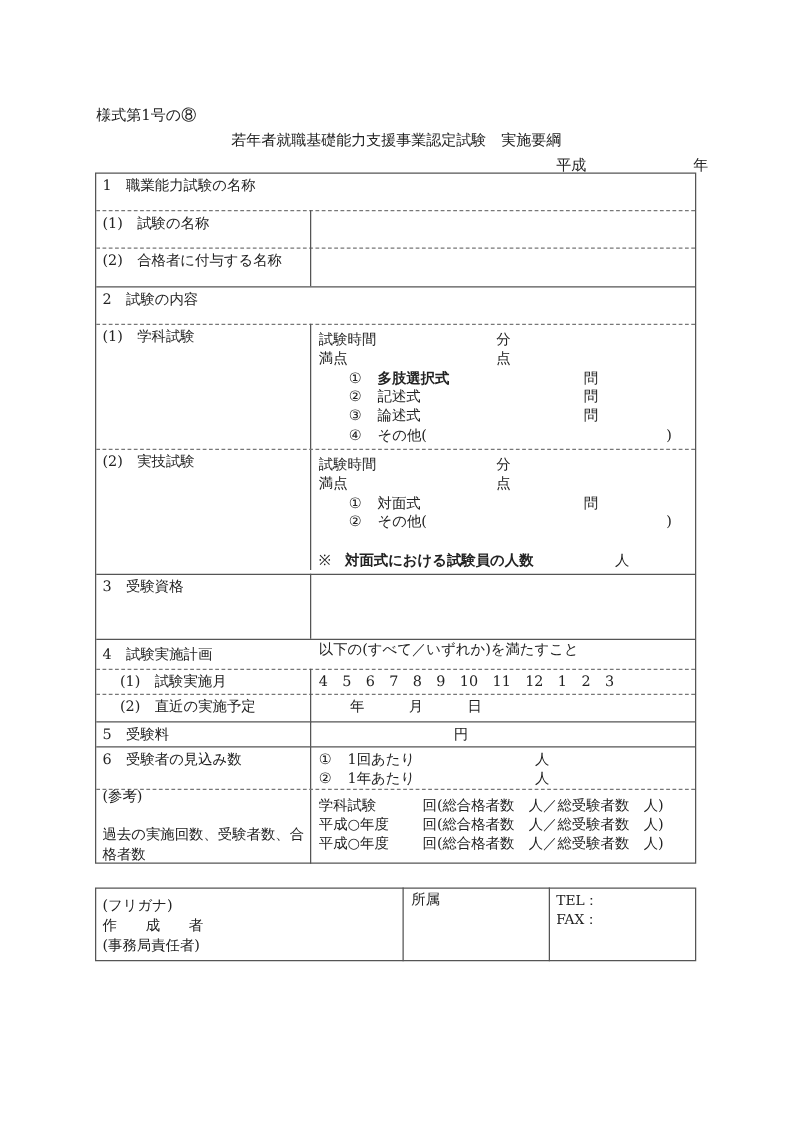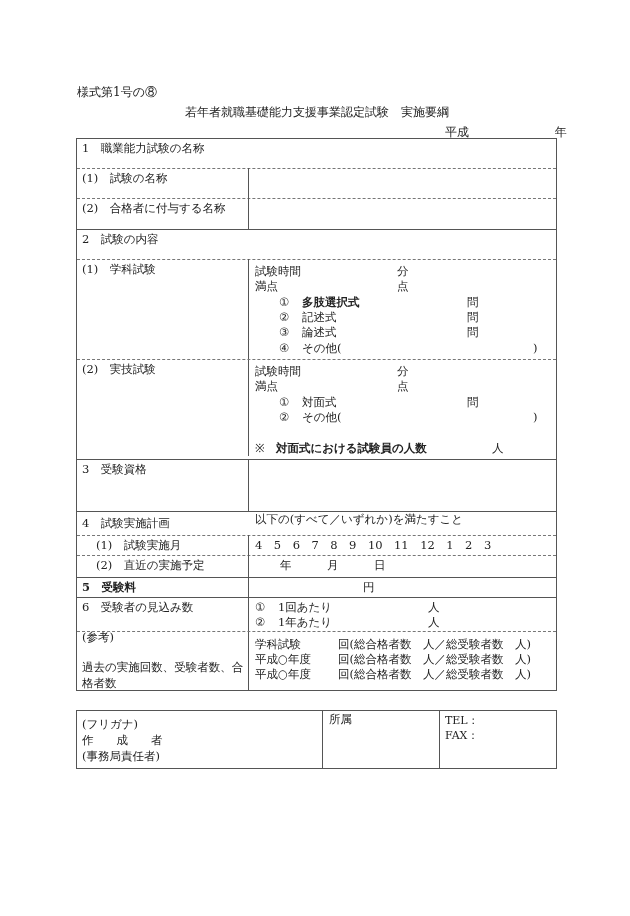--- a/index.html
+++ b/index.html
@@ -106,21 +106,21 @@
 <div class="cell" style="left:96px; top:538px;">(1)　試験実施月</div>
 <div class="cell" style="left:255px; top:538px;">4　5　6　7　8　9　10　11　12　1　2　3</div>
 <div class="hline-dot" style="left:77px; top:555px; width:479px;"></div>
 <div class="cell" style="left:96px; top:558px;">(2)　直近の実施予定</div>
 <div class="cell" style="left:280px; top:558px;">年</div>
 <div class="cell" style="left:327px; top:558px;">月</div>
 <div class="cell" style="left:374px; top:558px;">日</div>
 <div class="vline" style="left:248px; top:535px; height:43px;"></div>
 <div class="hline-solid" style="left:77px; top:577px; width:479px;"></div>
 
-<div class="cell" style="left:82px; top:580px;font-weight:bold;">5　受験料</div>
+<div class="cell" style="left:82px; top:580px;">5　受験料</div>
 <div class="cell" style="left:363px; top:580px;">円</div>
 <div class="vline" style="left:248px; top:577px; height:20px;"></div>
 <div class="hline-solid" style="left:77px; top:597px; width:479px;"></div>
 
 <div class="cell" style="left:82px; top:600px;">6　受験者の見込み数</div>
 <div class="cell" style="left:255px; top:600px;">①</div>
 <div class="cell" style="left:278px; top:600px;">1回あたり</div>
 <div class="cell" style="left:428px; top:600px;">人</div>
 <div class="cell" style="left:255px; top:615px;">②</div>
 <div class="cell" style="left:278px; top:615px;">1年あたり</div>

